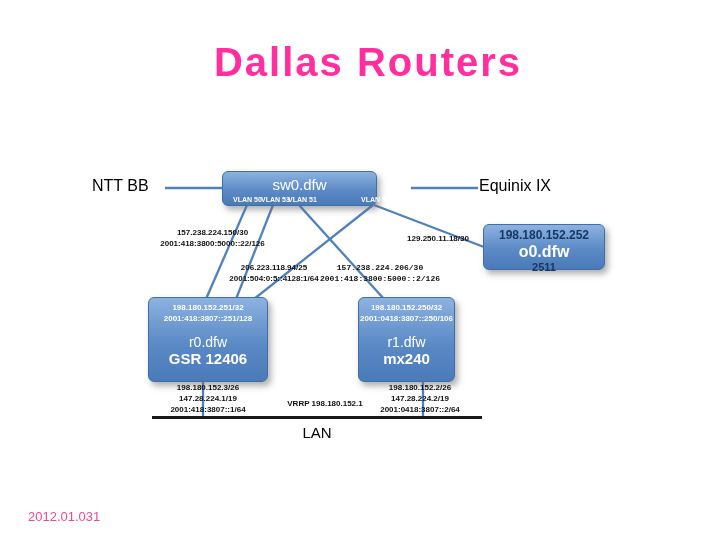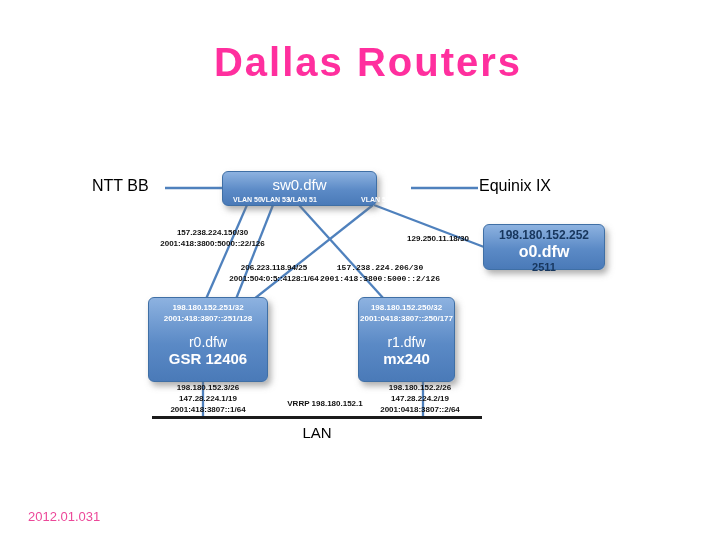--- a/index.html
+++ b/index.html
@@ -89,21 +89,21 @@
 
   <div class="abs bluebox" style="left:148px;top:297px;width:120px;height:85px;padding-top:5px;">
     <div class="boxip">198.180.152.251/32</div>
     <div class="boxip">2001:418:3807::251/128</div>
     <div class="rname">r0.dfw</div>
     <div class="rmodel">GSR 12406</div>
   </div>
 
   <div class="abs bluebox" style="left:358px;top:297px;width:97px;height:85px;padding-top:5px;">
     <div class="boxip">198.180.152.250/32</div>
-    <div class="boxip">2001:0418:3807::250/177</div>
+    <div class="boxip">2001:0418:3807::250/106</div>
     <div class="rname">r1.dfw</div>
     <div class="rmodel">mx240</div>
   </div>
 
   <div class="abs tinydark" style="left:158px;top:383px;width:100px;">
     <div>198.180.152.3/26</div>
     <div>147.28.224.1/19</div>
     <div>2001:418:3807::1/64</div>
   </div>
   <div class="abs tinydark" style="left:280px;top:399px;width:90px;">VRRP 198.180.152.1</div>

